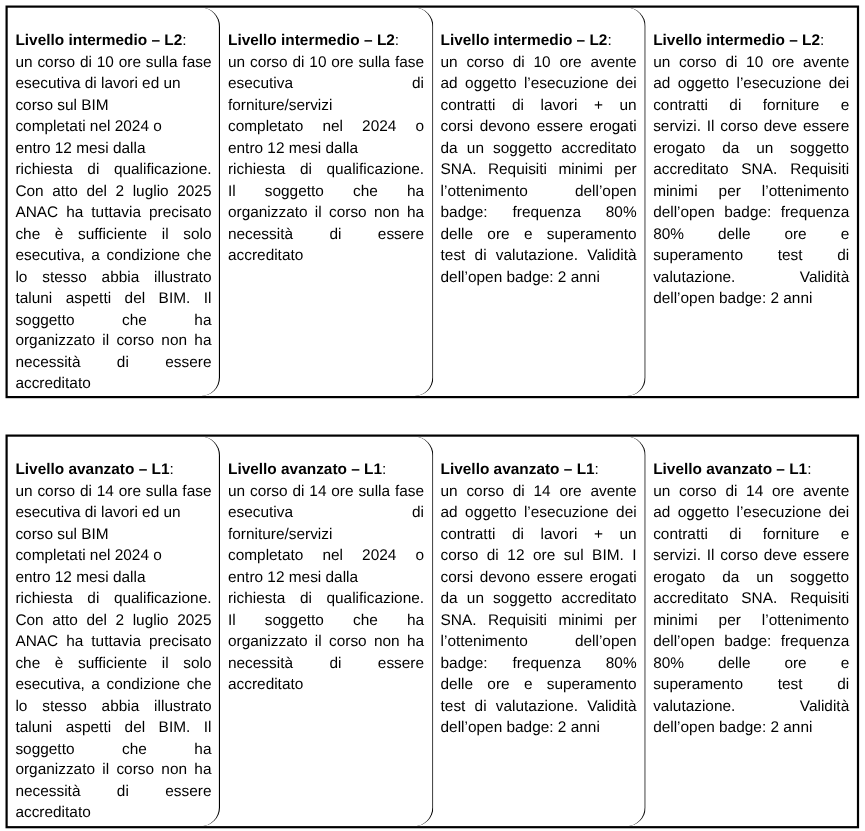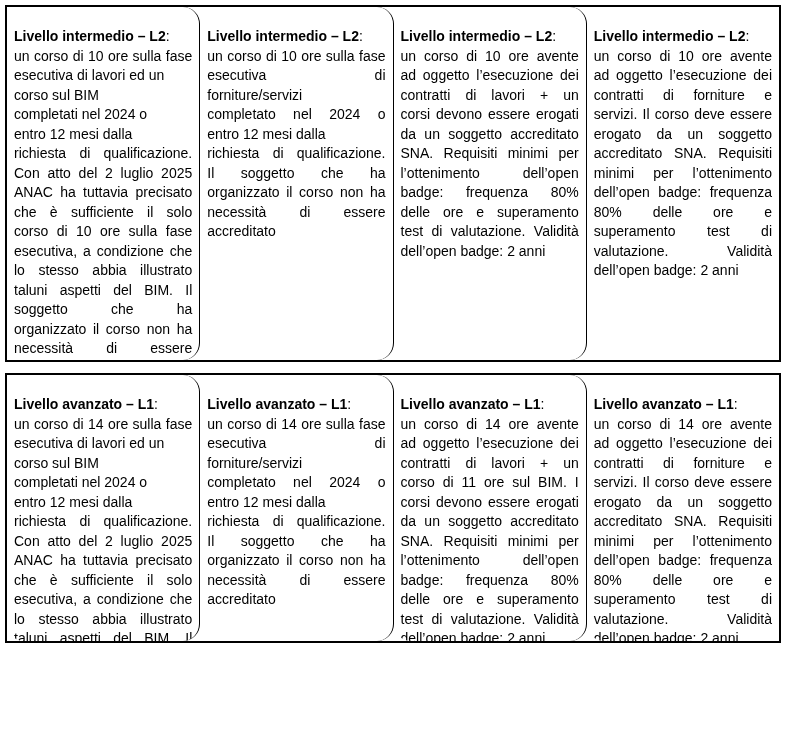--- a/index.html
+++ b/index.html
@@ -9,21 +9,21 @@
     color: #000000;
     font-family: "Liberation Sans", sans-serif;
   }
   .page { position: relative; width: 786px; height: 755px; overflow: hidden; background: #ffffff; }
   .doc-table {
     position: absolute; left: 5px; width: 776px;
     border: 2px solid #000000;
     display: flex; box-sizing: border-box; background: #ffffff;
   }
   #table-l2 { top: 5px;  height: 357px; }
-  #table-l1 { top: 373px; height: 270px; }
+  #table-l1 { top: 395px; height: 358px; }
   .cell {
     flex: 1 1 0;
     border-right: 1px solid #000000;
     padding: 20px 7px 0 7px;
     box-sizing: border-box;
     font-size: 14px; line-height: 19.5px;
     overflow: hidden;
     border-radius: 17px;
   }
   .cell:last-child { border-right: none; }
@@ -43,21 +43,20 @@
       <div>
           <div class="line fill">un corso di 10 ore sulla fase</div>
           <div class="line">esecutiva di lavori ed un</div>
           <div class="line">corso sul BIM</div>
           <div class="line">completati nel 2024 o</div>
           <div class="line">entro 12 mesi dalla</div>
           <div class="line fill">richiesta di qualificazione.</div>
           <div class="line fill">Con atto del 2 luglio 2025</div>
           <div class="line fill">ANAC ha tuttavia precisato</div>
           <div class="line fill">che è sufficiente il solo</div>
-          <div class="line fill">corso di 10 ore sulla fase</div>
           <div class="line fill">esecutiva, a condizione che</div>
           <div class="line fill">lo stesso abbia illustrato</div>
           <div class="line fill">taluni aspetti del BIM. Il</div>
           <div class="line fill">soggetto che ha</div>
           <div class="line fill">organizzato il corso non ha</div>
           <div class="line fill">necessità di essere</div>
           <div class="line">accreditato</div>
         </div>
     </div>
     <div class="cell">
@@ -146,21 +145,21 @@
           <div class="line fill">necessità di essere</div>
           <div class="line">accreditato</div>
         </div>
     </div>
     <div class="cell">
       <span class="cell-title"><b>Livello avanzato – L1</b><span>:</span></span>
       <div>
           <div class="line fill">un corso di 14 ore avente</div>
           <div class="line fill">ad oggetto l’esecuzione dei</div>
           <div class="line fill">contratti di lavori + un</div>
-          <div class="line fill">corso di 11 ore sul BIM. I</div>
+          <div class="line fill">corso di 12 ore sul BIM. I</div>
           <div class="line fill">corsi devono essere erogati</div>
           <div class="line fill">da un soggetto accreditato</div>
           <div class="line fill">SNA. Requisiti minimi per</div>
           <div class="line fill">l’ottenimento dell’open</div>
           <div class="line fill">badge: frequenza 80%</div>
           <div class="line fill">delle ore e superamento</div>
           <div class="line fill">test di valutazione. Validità</div>
           <div class="line">dell’open badge: 2 anni</div>
         </div>
     </div>

